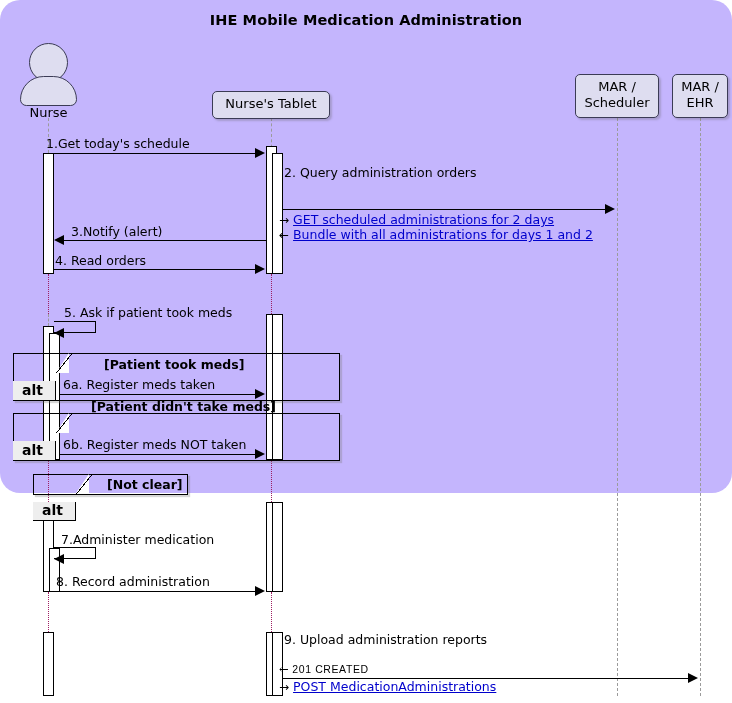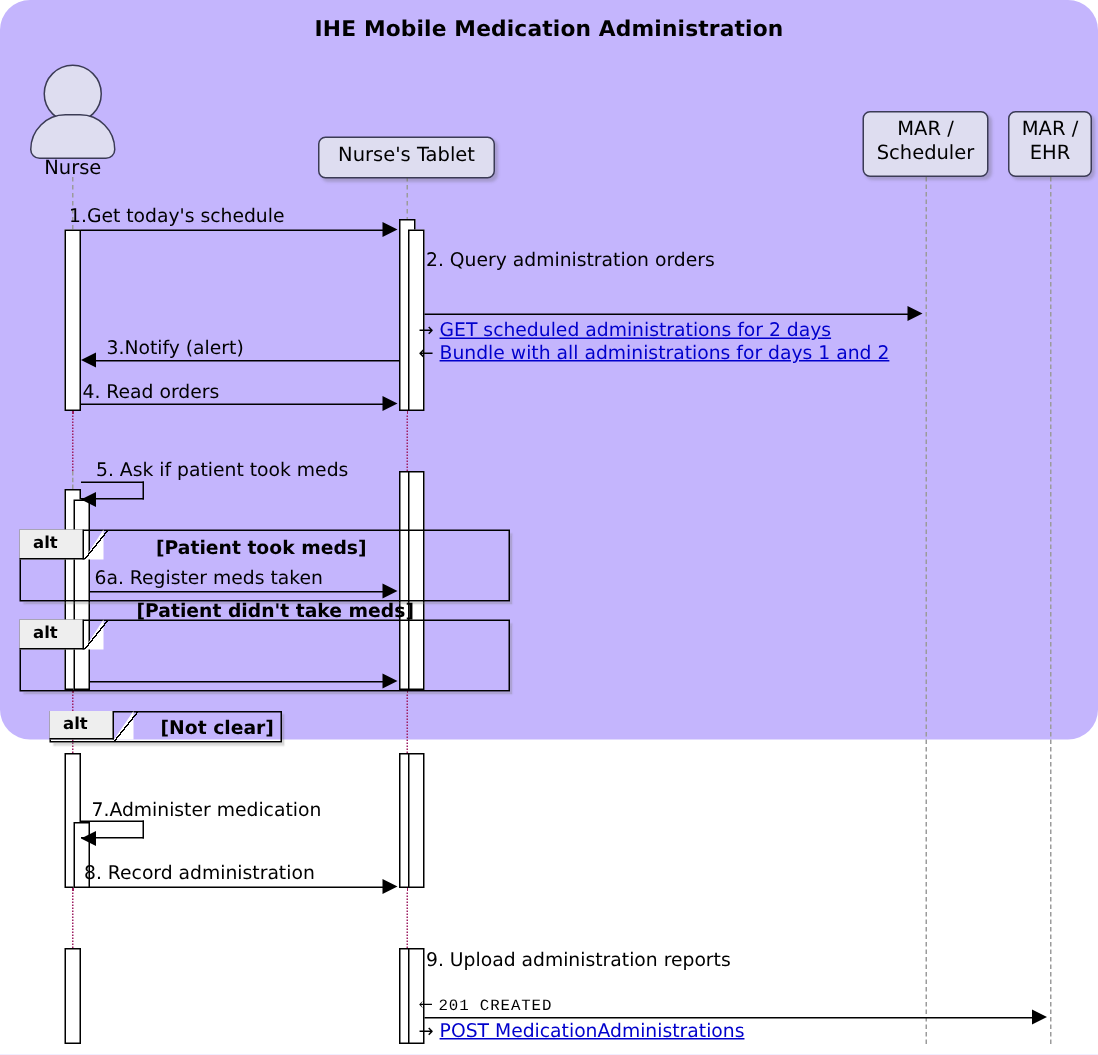--- a/index.html
+++ b/index.html
@@ -132,21 +132,21 @@
   }
   .msg-mono {
     position: absolute;
     font-size: 11.5px;
     white-space: nowrap;
     line-height: 15px;
     color: #000000;
     font-family: "DejaVu Serif", serif;
   }
   .msg-mono .code {
-    font-family: Liberation Mono, monospace;
+    font-family: Liberation Sans, sans-serif;
     font-size: 10.5px;
     letter-spacing: 0.6px;
   }
   
   .selfloop {
     position: absolute;
     box-sizing: border-box;
     border-top: 1.2px solid #000;
     border-right: 1.2px solid #000;
     border-bottom: 1.2px solid #000;
@@ -158,26 +158,27 @@
     border: 1.5px solid #000000;
     background: transparent;
     box-shadow: 2px 2px 1px rgba(120,120,120,0.30);
   }
   .frag-tab {
     position: absolute;
     box-sizing: border-box;
     background: #EEEEEE;
     border-right: 1.5px solid #000;
     border-bottom: 1.5px solid #000;
-    font-size: 11px;
+    font-size: 14px;
     font-weight: bold;
     color: #000;
     padding-left: 9px;
     line-height: 18px;
     height: 20px;
+    margin-top: 28px;
   }
   .frag-tab-notch {
     position: absolute;
     width: 0; height: 0;
     border-style: solid;
     border-width: 0 0 20px 13px;
     border-color: transparent transparent #ffffff transparent;
   }
   .frag-tab-notch::after {
     content: "";
@@ -301,20 +302,21 @@
   <div class="arrow-r" style="left:255px; top:264px;"></div>
 
   <div class="msg-label" style="left:64px; top:305px;text-align:right;">5. Ask if patient took meds</div>
   <div class="selfloop" style="left:54px; top:321px; width:42px; height:12px;"></div>
   <div class="arrow-l" style="left:54px; top:328px;"></div>
 
   <div class="msg-label" style="left:63px; top:377px;">6a. Register meds taken</div>
   <div class="msg-line" style="left:60px; top:394px; width:197px;"></div>
   <div class="arrow-r" style="left:255px; top:389px;"></div>
 
+  <div class="msg-label" style="left:63px; top:437px;">6b. Register meds NOT taken</div>
   <div class="msg-line" style="left:60px; top:454px; width:197px;"></div>
   <div class="arrow-r" style="left:255px; top:449px;"></div>
 
   <div class="msg-label" style="left:61px; top:532px;">7.Administer medication</div>
   <div class="selfloop" style="left:54px; top:547px; width:42px; height:12px;"></div>
   <div class="arrow-l" style="left:54px; top:554px;"></div>
 
   <div class="msg-label" style="left:56px; top:574px;">8. Record administration</div>
   <div class="msg-line" style="left:60px; top:591px; width:197px;"></div>
   <div class="arrow-r" style="left:255px; top:586px;"></div>

